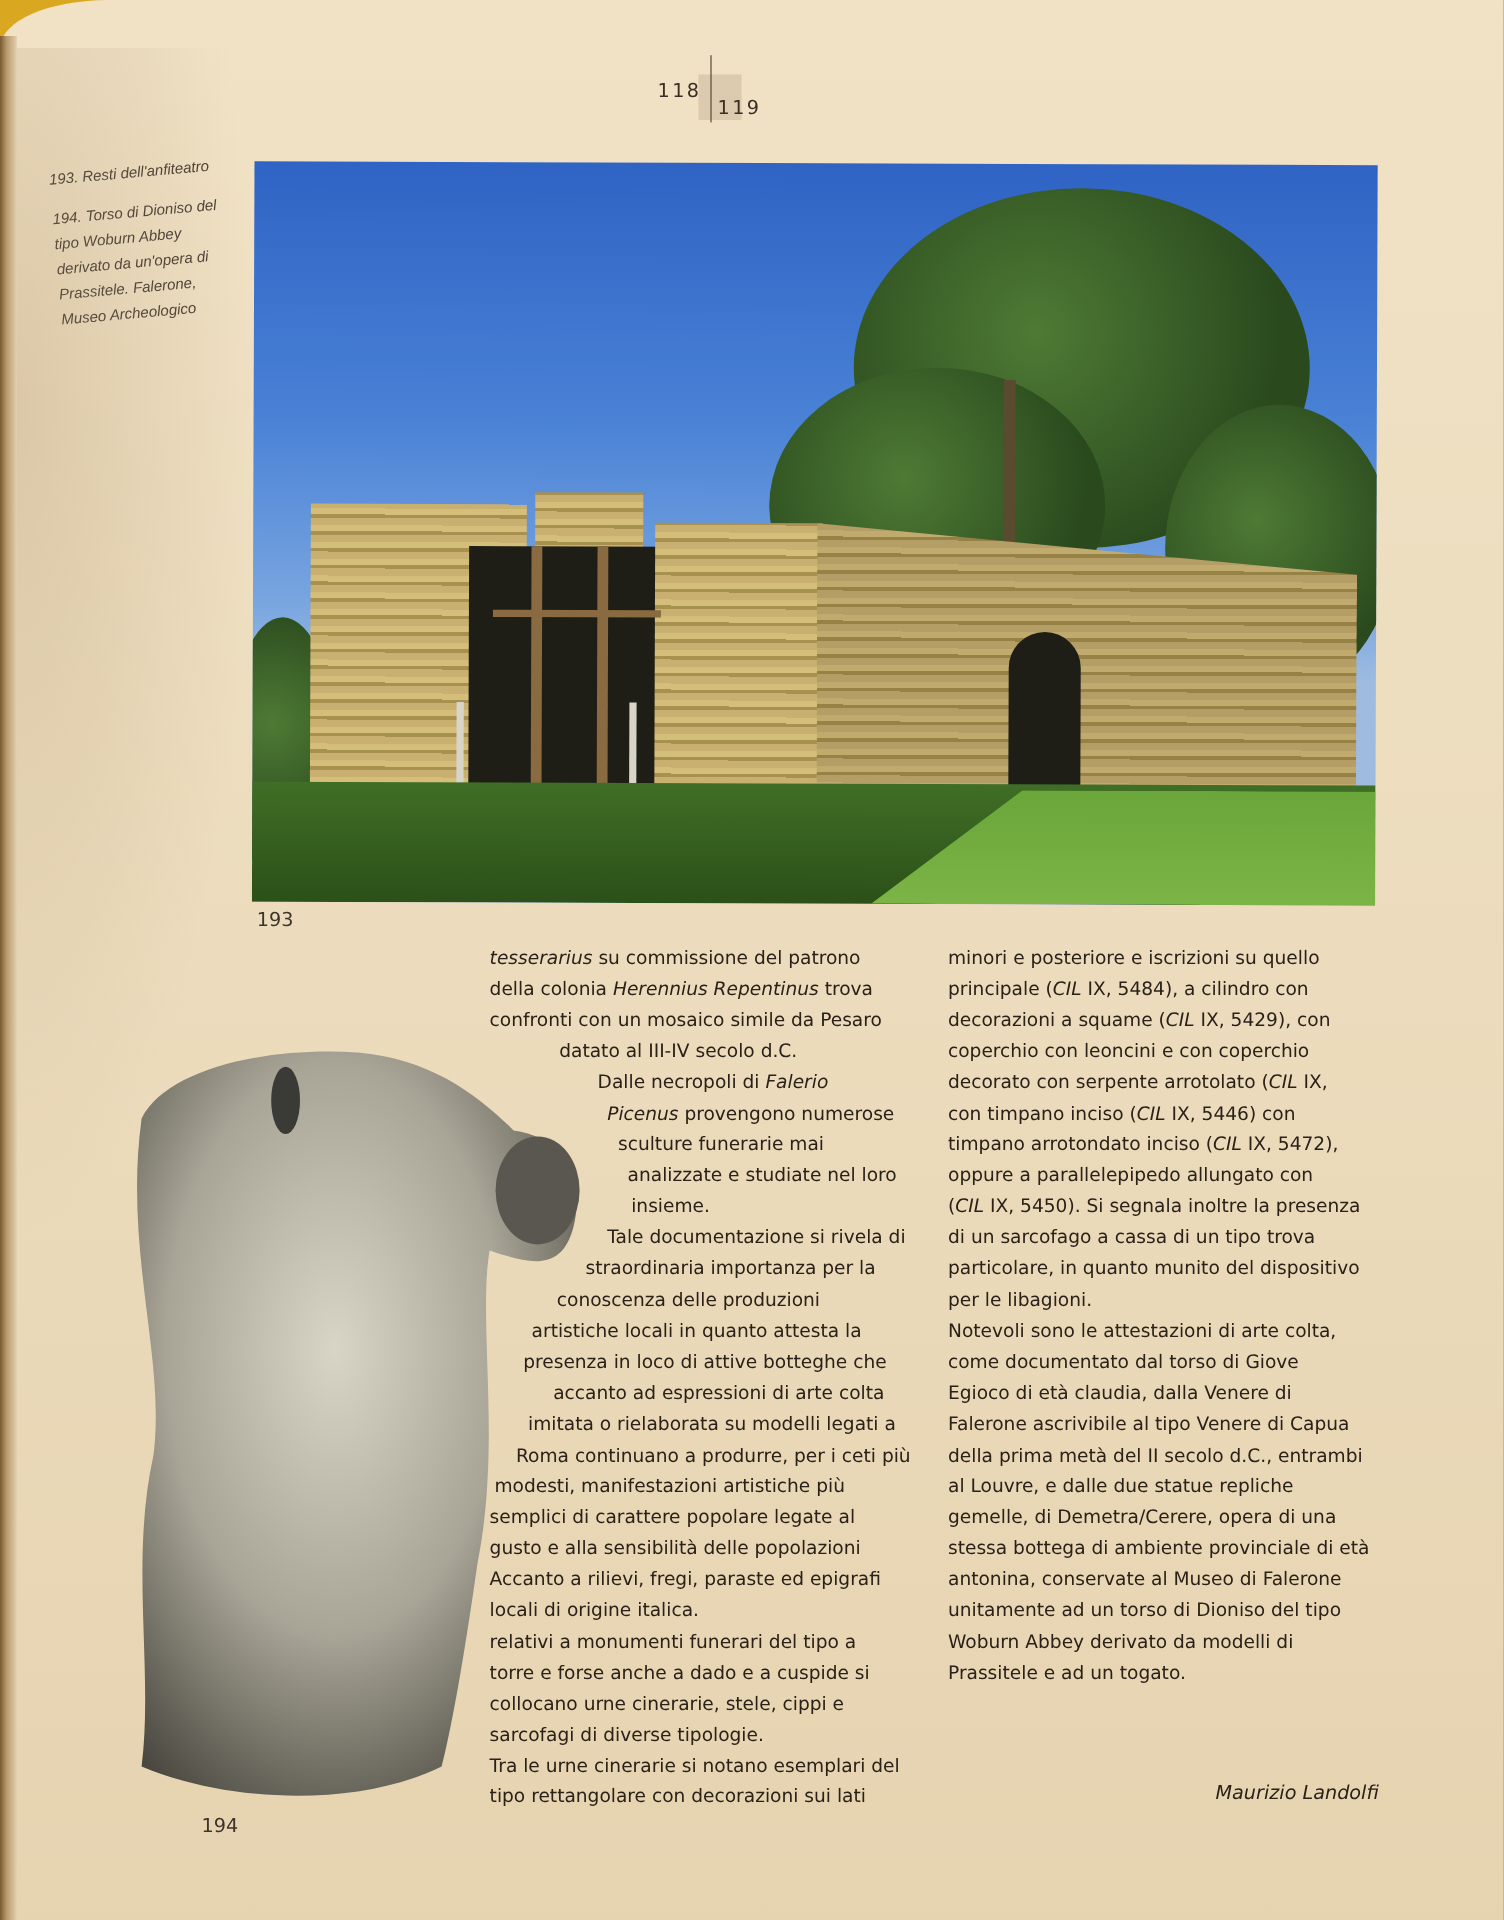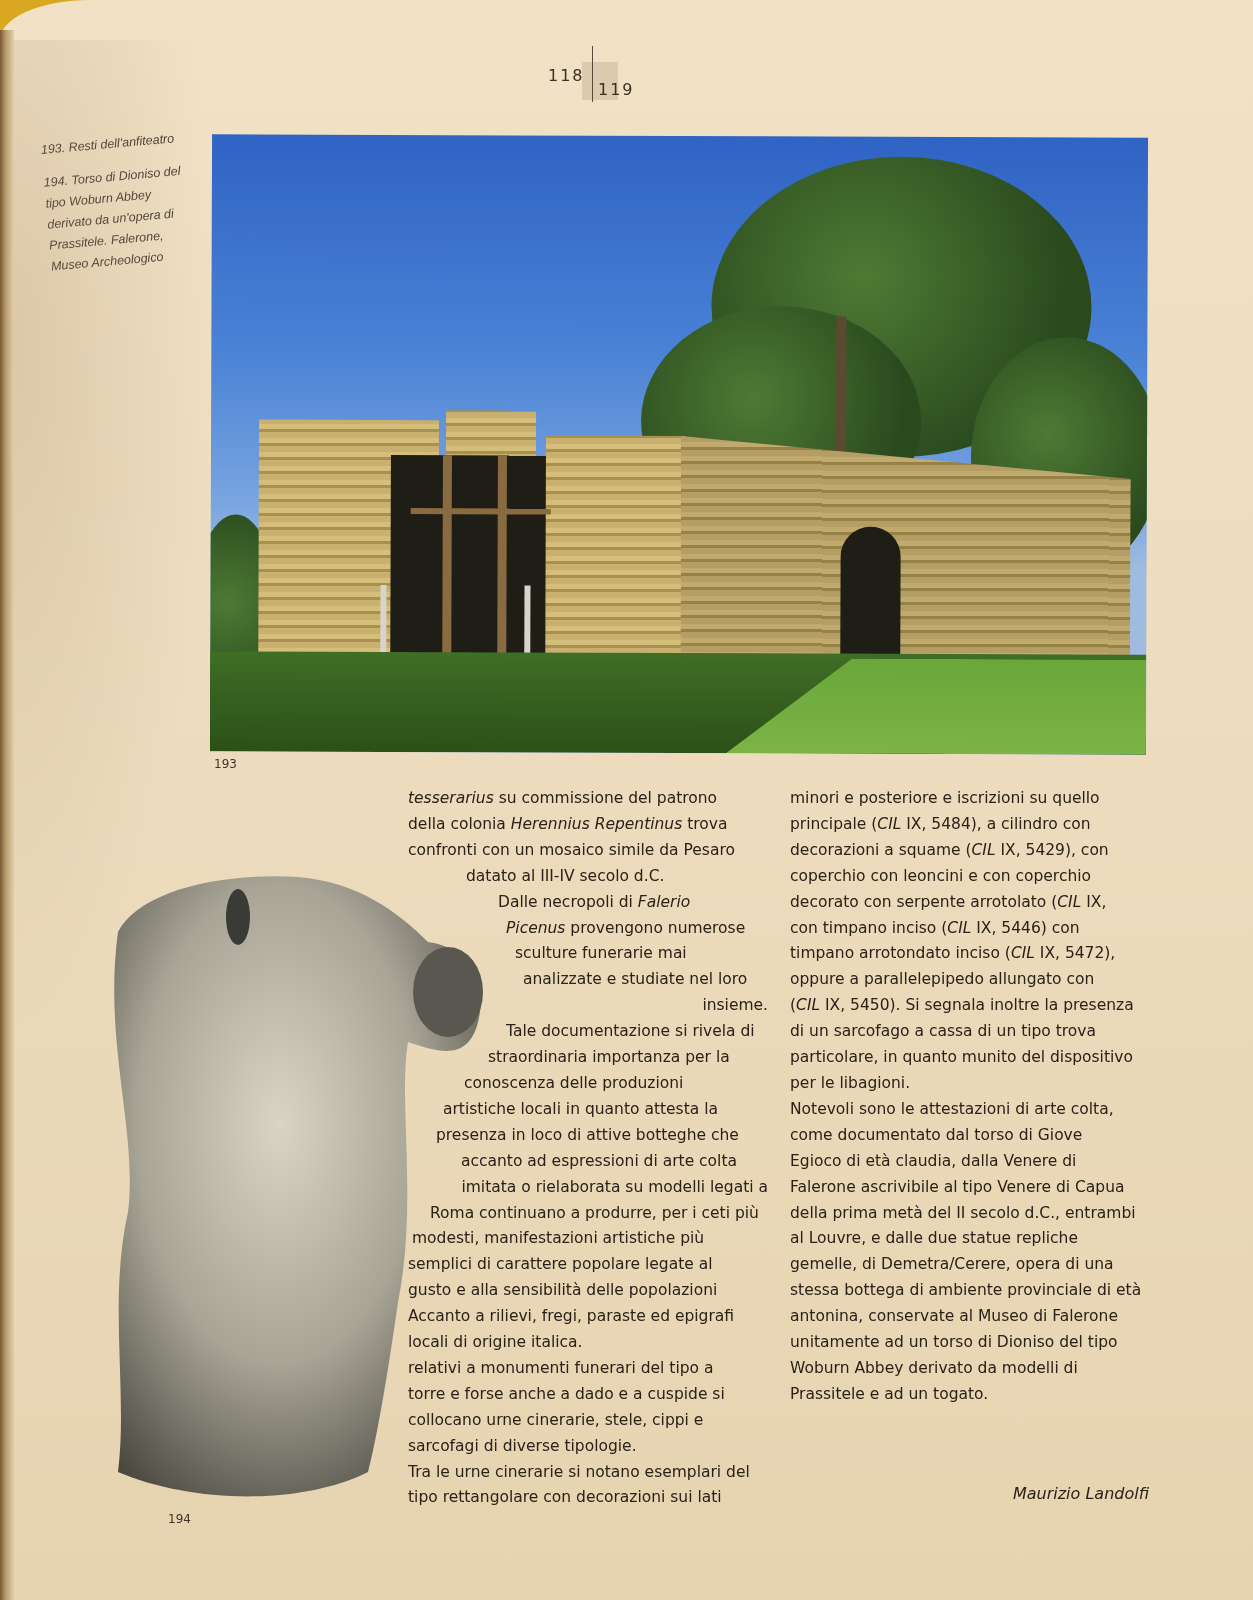--- a/index.html
+++ b/index.html
@@ -58,21 +58,21 @@
   .grass {
     position:absolute; left:0; bottom:0; width:100%; height:100px;
     background:linear-gradient(180deg,#3f6e26,#2c5018);
   }
   .lawn {
     position:absolute; right:0; bottom:0; width:420px; height:95px;
     background:linear-gradient(180deg,#6aa63a,#7cb446);
     clip-path:polygon(30% 0,100% 0,100% 100%,0 100%);
   }
 
-  .fig-label { position:absolute; font-size:12px; color:#3d342b; font-family:"DejaVu Sans", sans-serif; }
+  .fig-label { position:absolute; font-size:16px; color:#3d342b; font-family:"DejaVu Sans", sans-serif; }
 
   .torso {
     position:absolute; left:98px; top:872px; width:390px; height:630px;
   }
 
   .col {
     position:absolute; font-family:"DejaVu Sans", sans-serif;
     font-size:15.5px; line-height:25.9px; color:#2a2118;
   }
   .col .ln { display:block; white-space:nowrap; }
@@ -142,28 +142,28 @@
 
   <div class="col col-left" id="col-left">
       <span class="ln"><i>tesserarius</i> su commissione del patrono</span>
       <span class="ln">della colonia <i>Herennius Repentinus</i> trova</span>
       <span class="ln">confronti con un mosaico simile da Pesaro</span>
       <span class="ln" style="padding-left: 58px;">datato al III-IV secolo d.C.</span>
       <span class="ln" style="padding-left: 90px;">Dalle necropoli di <i>Falerio</i></span>
       <span class="ln" style="padding-left: 98px;"><i>Picenus</i> provengono numerose</span>
       <span class="ln" style="padding-left: 107px;">sculture funerarie mai</span>
       <span class="ln" style="padding-left: 115px;">analizzate e studiate nel loro</span>
-      <span class="ln" style="padding-left: 118px; text-align: right;">insieme.</span>
+      <span class="ln" style="padding-left: 118px;">insieme.</span>
       <span class="ln" style="padding-left: 98px;">Tale documentazione si rivela di</span>
       <span class="ln" style="padding-left: 80px;">straordinaria importanza per la</span>
       <span class="ln" style="padding-left: 56px;">conoscenza delle produzioni</span>
       <span class="ln" style="padding-left: 35px;">artistiche locali in quanto attesta la</span>
       <span class="ln" style="padding-left: 28px;">presenza in loco di attive botteghe che</span>
       <span class="ln" style="padding-left: 22px; text-align: center;">accanto ad espressioni di arte colta</span>
-      <span class="ln" style="padding-left: 20px; text-align: right;">imitata o rielaborata su modelli legati a</span>
+      <span class="ln" style="padding-left: 32px;">imitata o rielaborata su modelli legati a</span>
       <span class="ln" style="padding-left: 22px;">Roma continuano a produrre, per i ceti più</span>
       <span class="ln" style="padding-left: 4px;">modesti, manifestazioni artistiche più</span>
       <span class="ln">semplici di carattere popolare legate al</span>
       <span class="ln">gusto e alla sensibilità delle popolazioni</span>
       <span class="ln">Accanto a rilievi, fregi, paraste ed epigrafi</span>
       <span class="ln">locali di origine italica.</span>
       <span class="ln">relativi a monumenti funerari del tipo a</span>
       <span class="ln">torre e forse anche a dado e a cuspide si</span>
       <span class="ln">collocano urne cinerarie, stele, cippi e</span>
       <span class="ln">sarcofagi di diverse tipologie.</span>

